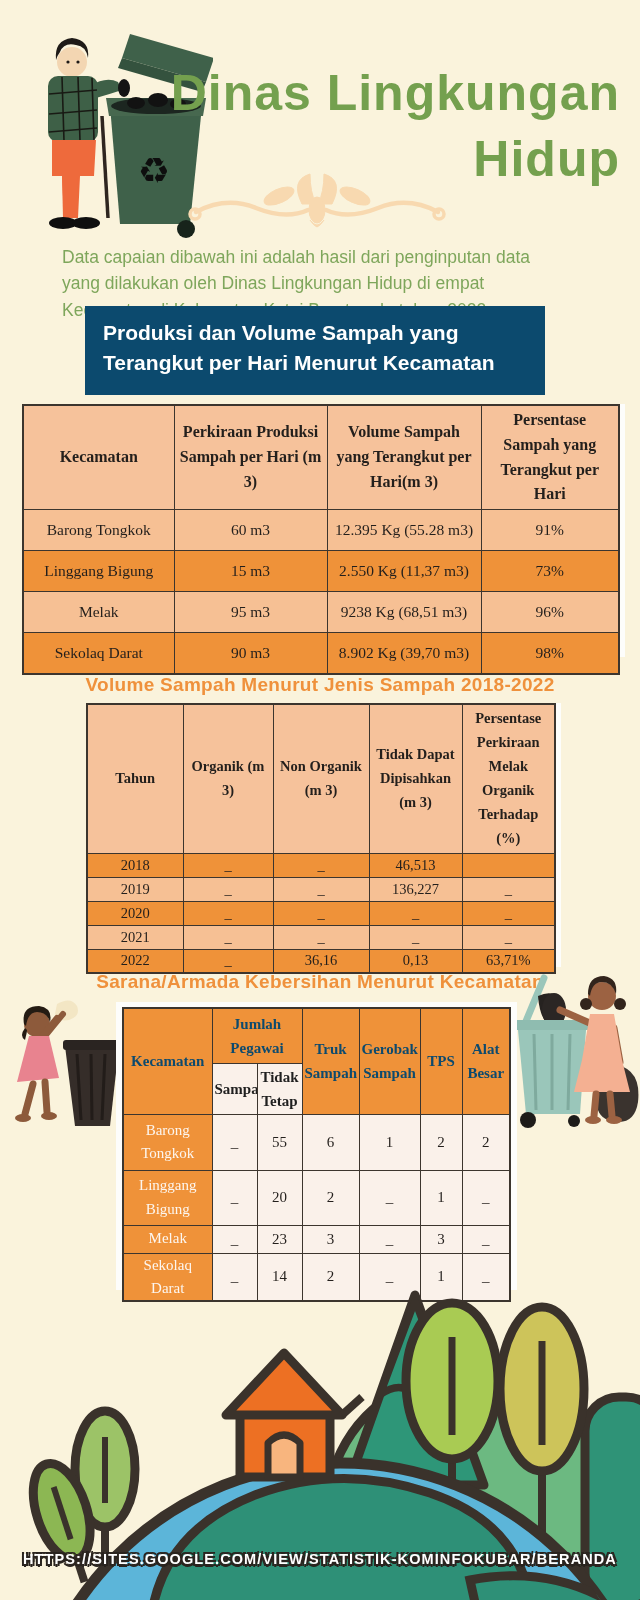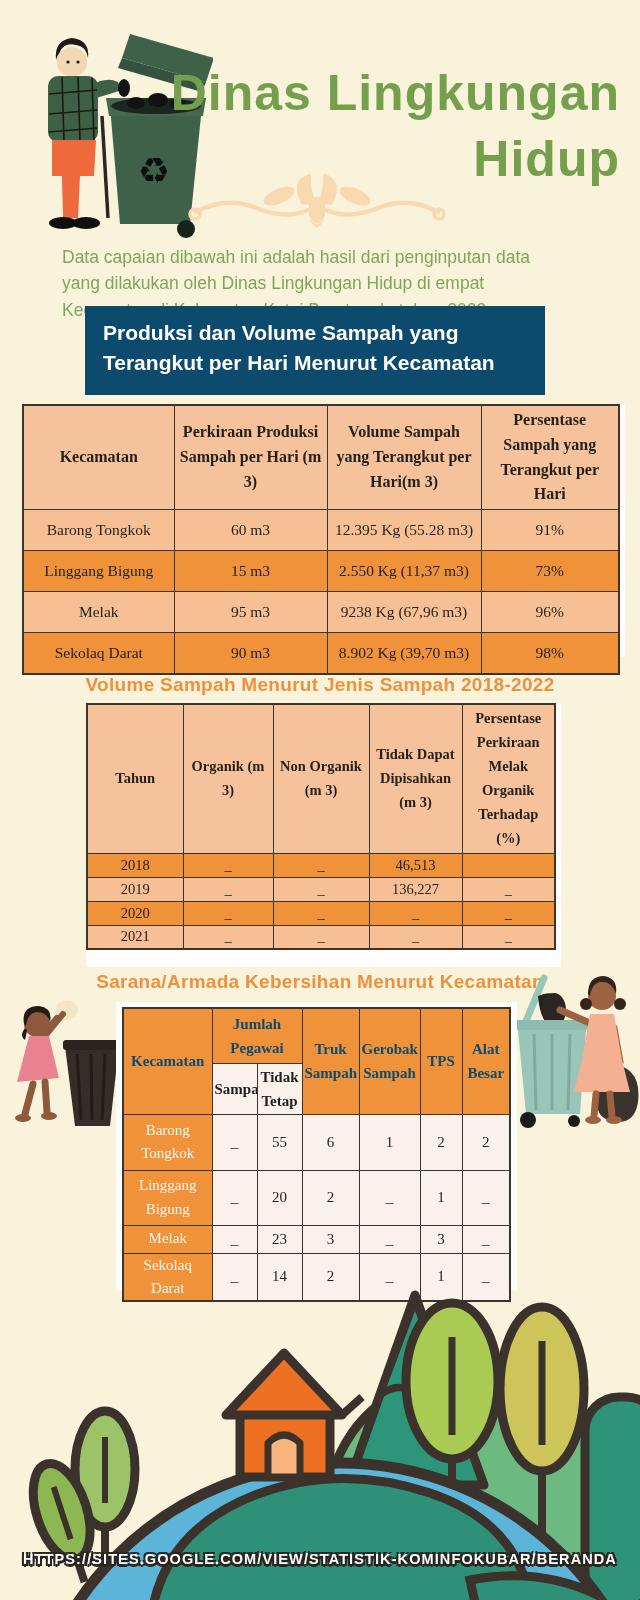--- a/index.html
+++ b/index.html
@@ -154,21 +154,21 @@
   </tr>
   <tr class="row-dark" style="height:41px">
     <td>Linggang Bigung</td>
     <td>15 m3</td>
     <td>2.550 Kg (11,37 m3)</td>
     <td>73%</td>
   </tr>
   <tr class="row-light" style="height:41px">
     <td>Melak</td>
     <td>95 m3</td>
-    <td>9238 Kg (67,96 m3)</td>
+    <td>9238 Kg (68,51 m3)</td>
     <td>96%</td>
   </tr>
   <tr class="row-dark" style="height:41px">
     <td>Sekolaq Darat</td>
     <td>90 m3</td>
     <td>8.902 Kg (39,70 m3)</td>
     <td>98%</td>
   </tr>
 </tbody>
   </table>
@@ -212,20 +212,27 @@
     <td>_</td>
     <td>_</td>
     <td>_</td>
   </tr>
   <tr class="row-light" style="height:24px">
     <td>2021</td>
     <td>_</td>
     <td>_</td>
     <td>_</td>
     <td>_</td>
+  </tr>
+  <tr class="row-dark" style="height:24px">
+    <td>2022</td>
+    <td>_</td>
+    <td>36,16</td>
+    <td>0,13</td>
+    <td>63,71%</td>
   </tr>
 </tbody>
   </table>
 
 <div class="abs sec-title sec3-title">Sarana/Armada Kebersihan Menurut Kecamatan</div>
 
 <svg class="abs" style="left:5px;top:992px" width="120" height="150" viewBox="0 0 120 150">
   <polygon points="60,54 114,54 105,134 70,134" fill="#352D29"></polygon>
   <rect x="58" y="48" width="58" height="10" rx="3" fill="#2A2421"></rect>
   <g stroke="#221C19" stroke-width="3">

